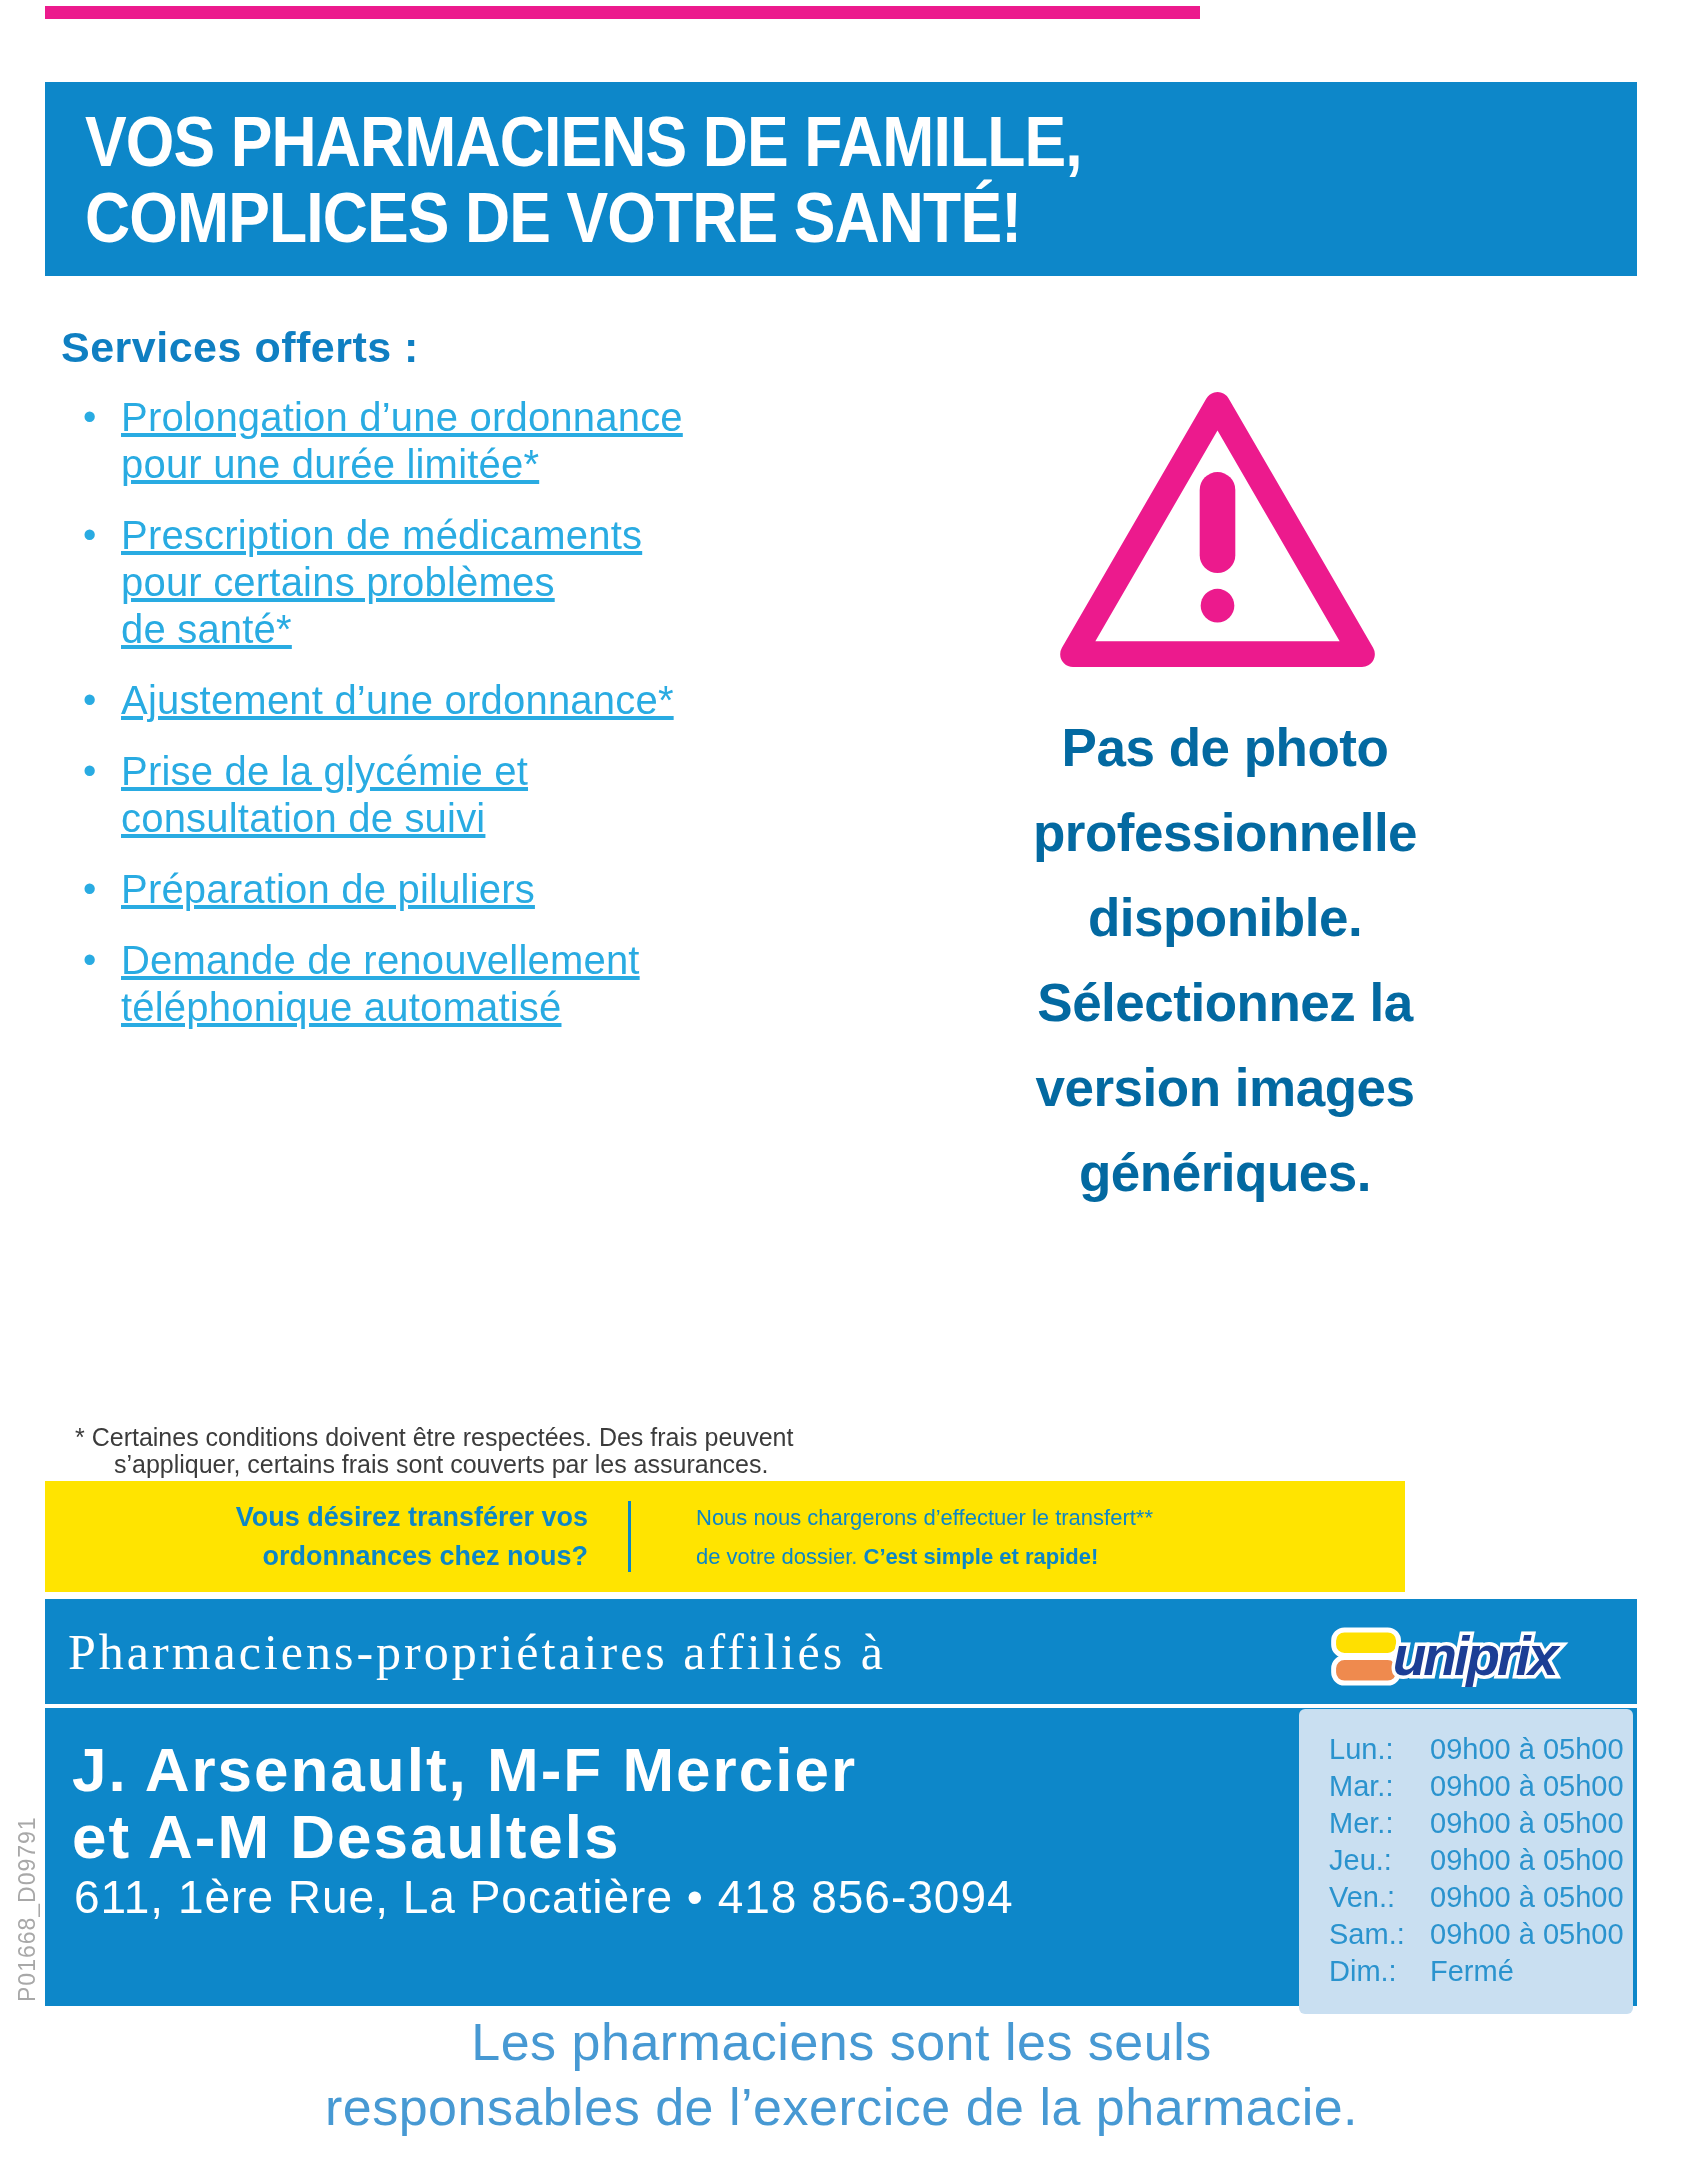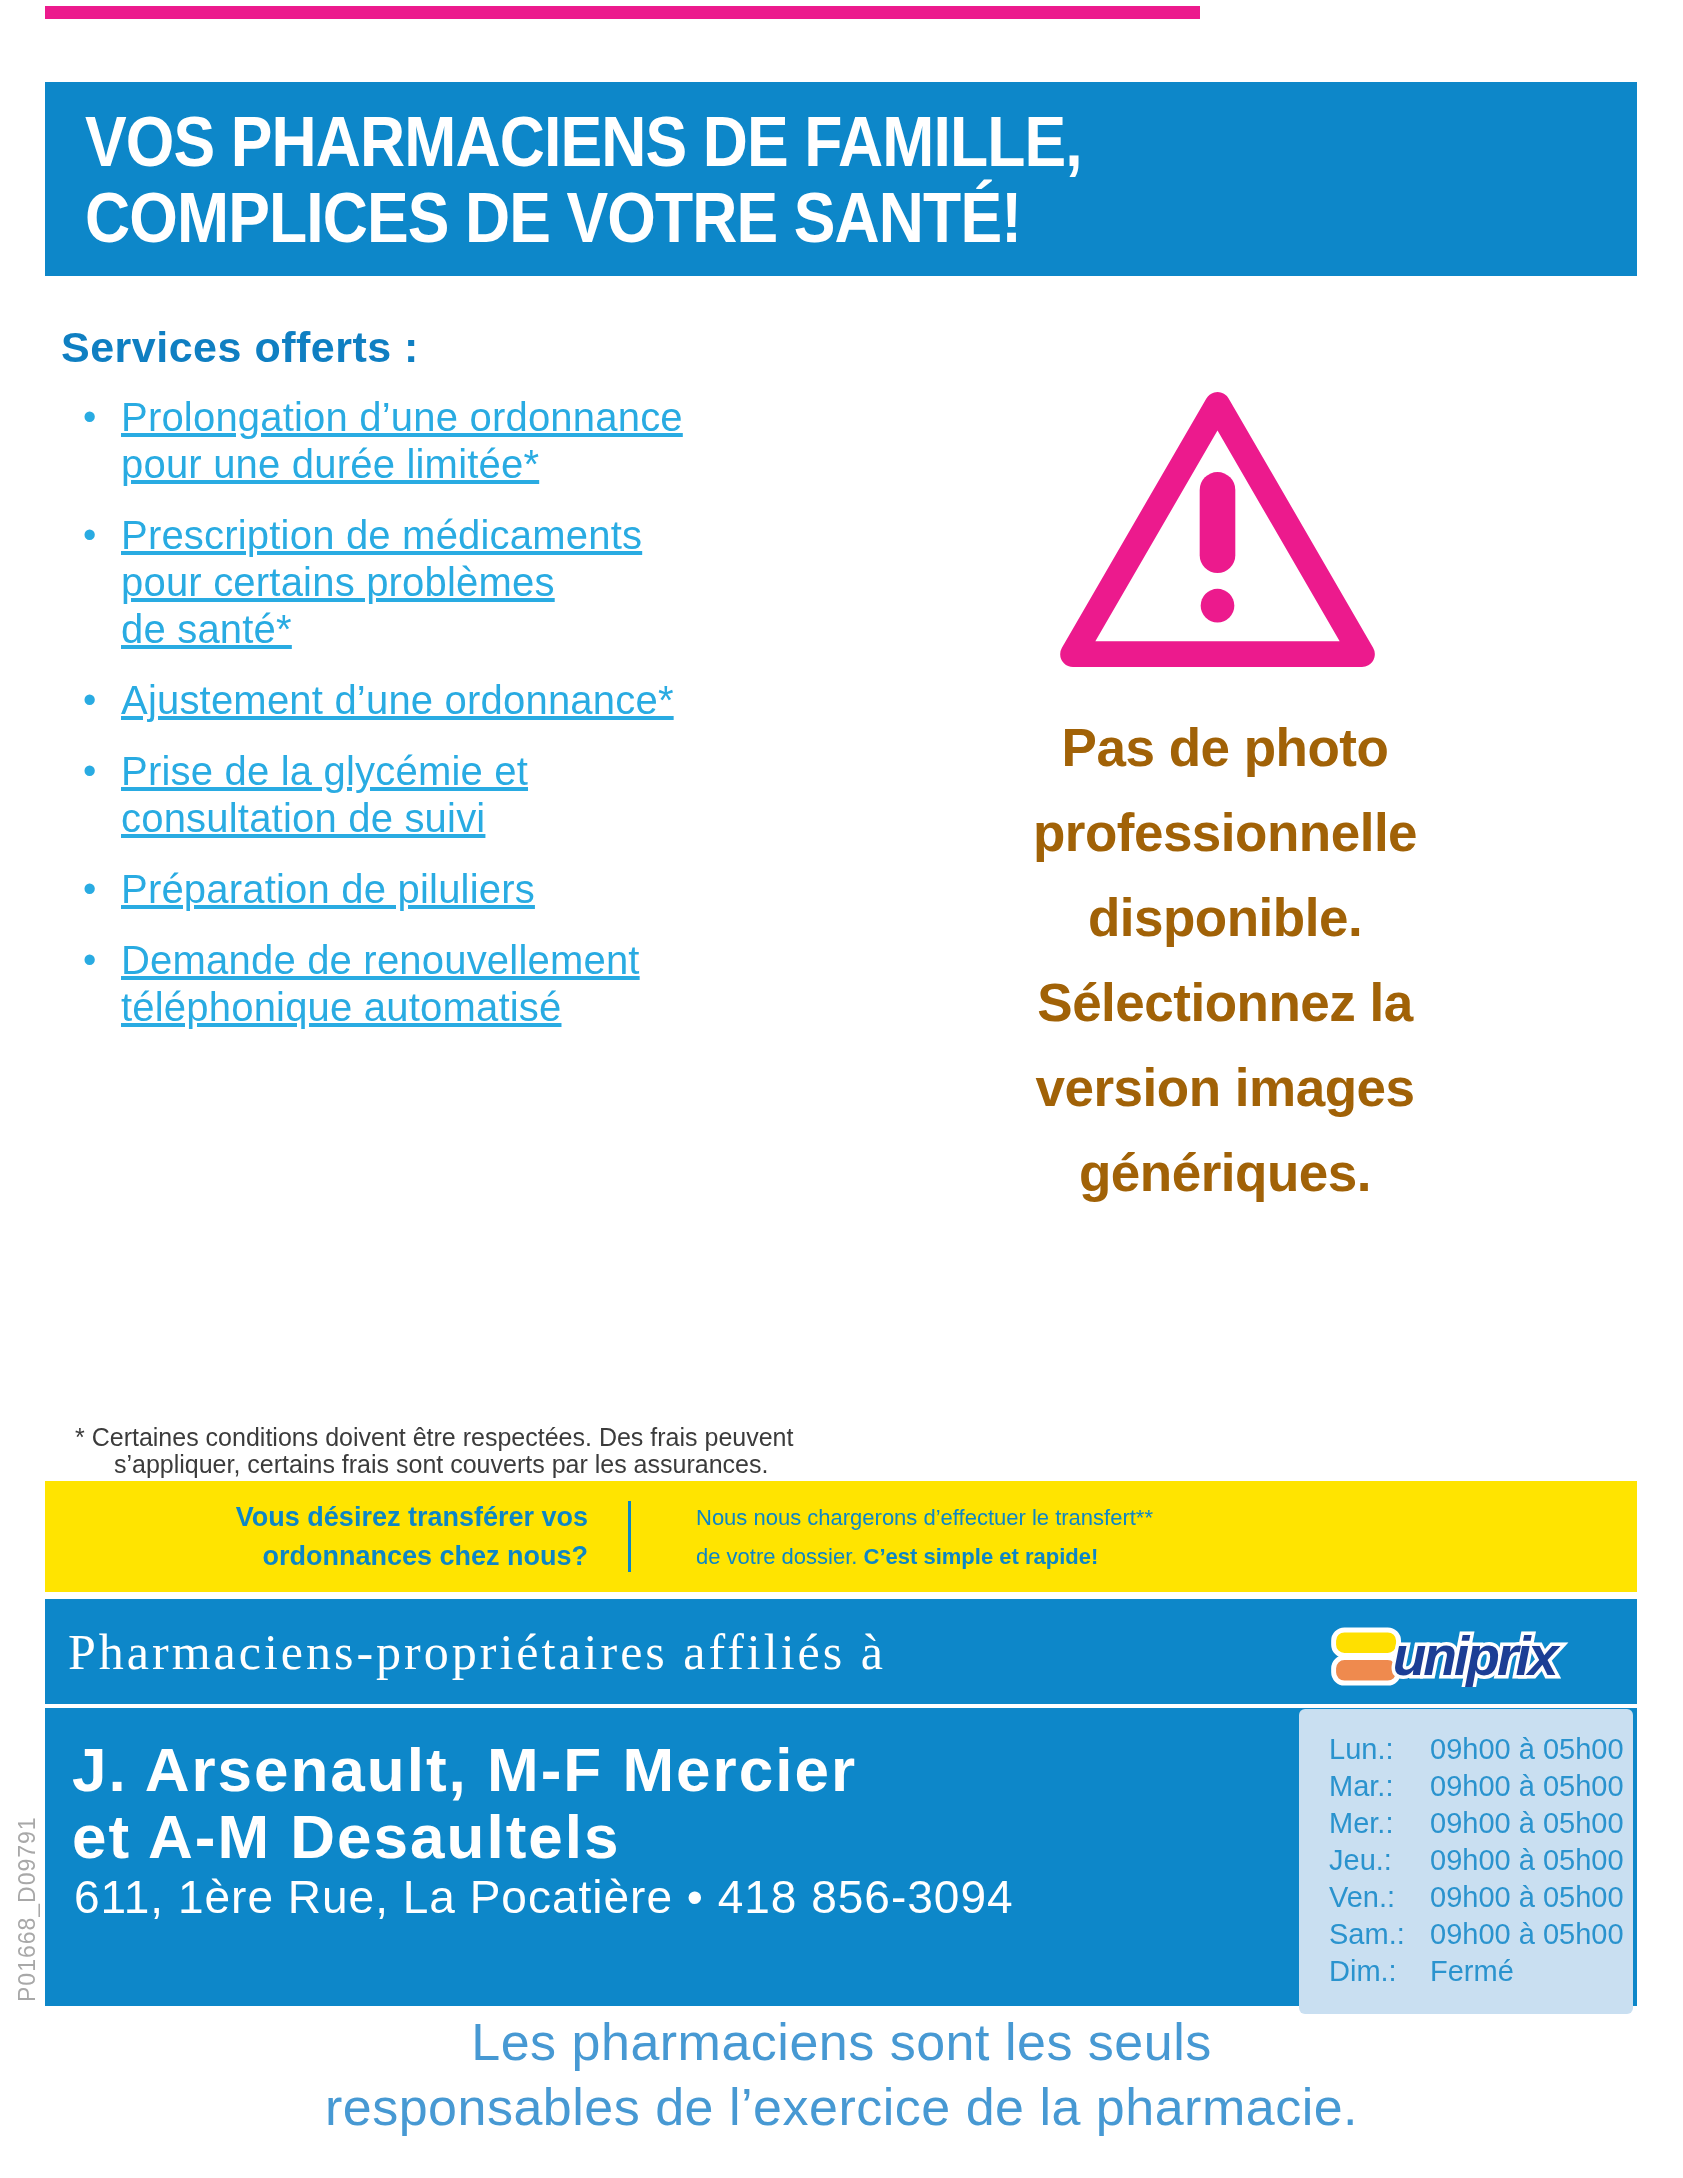--- a/index.html
+++ b/index.html
@@ -15,27 +15,27 @@
 
   .services-heading{position:absolute;left:61px;top:323px;font-size:43px;font-weight:bold;
         color:#0f7fc2;letter-spacing:0.5px;}
   .services-list{position:absolute;left:83px;top:394px;width:792px;margin:0;padding:0;list-style:none;}
   .services-list li{display:flex;margin-bottom:24px;color:#29abe2;font-size:40px;line-height:47px;}
   .services-list .bullet{flex:0 0 38px;font-size:38px;}
   .services-list .item-text{white-space:pre-line;letter-spacing:0.2px;text-decoration:underline;}
 
   .warning-triangle{position:absolute;left:1059px;top:389px;}
   .notice-text{position:absolute;left:921px;top:705px;width:608px;text-align:center;
-        color:#a16207;font-weight:bold;font-size:53px;line-height:85px;
+        color:#0369a1;font-weight:bold;font-size:53px;line-height:85px;
         white-space:pre-line;letter-spacing:-0.5px;}
 
   .footnotes{position:absolute;left:75px;top:1424px;color:#3b3b3b;font-size:25px;
         line-height:27px;white-space:pre;text-align:center;}
 
-  .transfer{position:absolute;left:45px;top:1481px;width:1592px;height:111px;background:#ffe400;
+  .transfer{position:absolute;left:45px;top:1481px;width:1360px;height:111px;background:#ffe400;
         display:flex;align-items:center;color:#0d86c6;}
   .transfer-question{width:543px;text-align:right;font-weight:bold;font-size:27px;line-height:39px;
         white-space:pre-line;}
   .transfer-divider{width:3px;height:71px;background:#0d86c6;margin-left:40px;}
   .transfer-answer{margin-left:65px;font-size:22px;line-height:39px;}
   .transfer-answer .bold{font-weight:bold;}
 
   .affiliation{position:absolute;left:45px;top:1599px;width:1592px;height:105px;background:#0d87c9;}
   .affiliation-label{position:absolute;left:23px;top:50%;transform:translateY(-50%);
         color:#fff;font-size:50px;font-weight:400;letter-spacing:3px;font-family:Liberation Serif, serif;}

